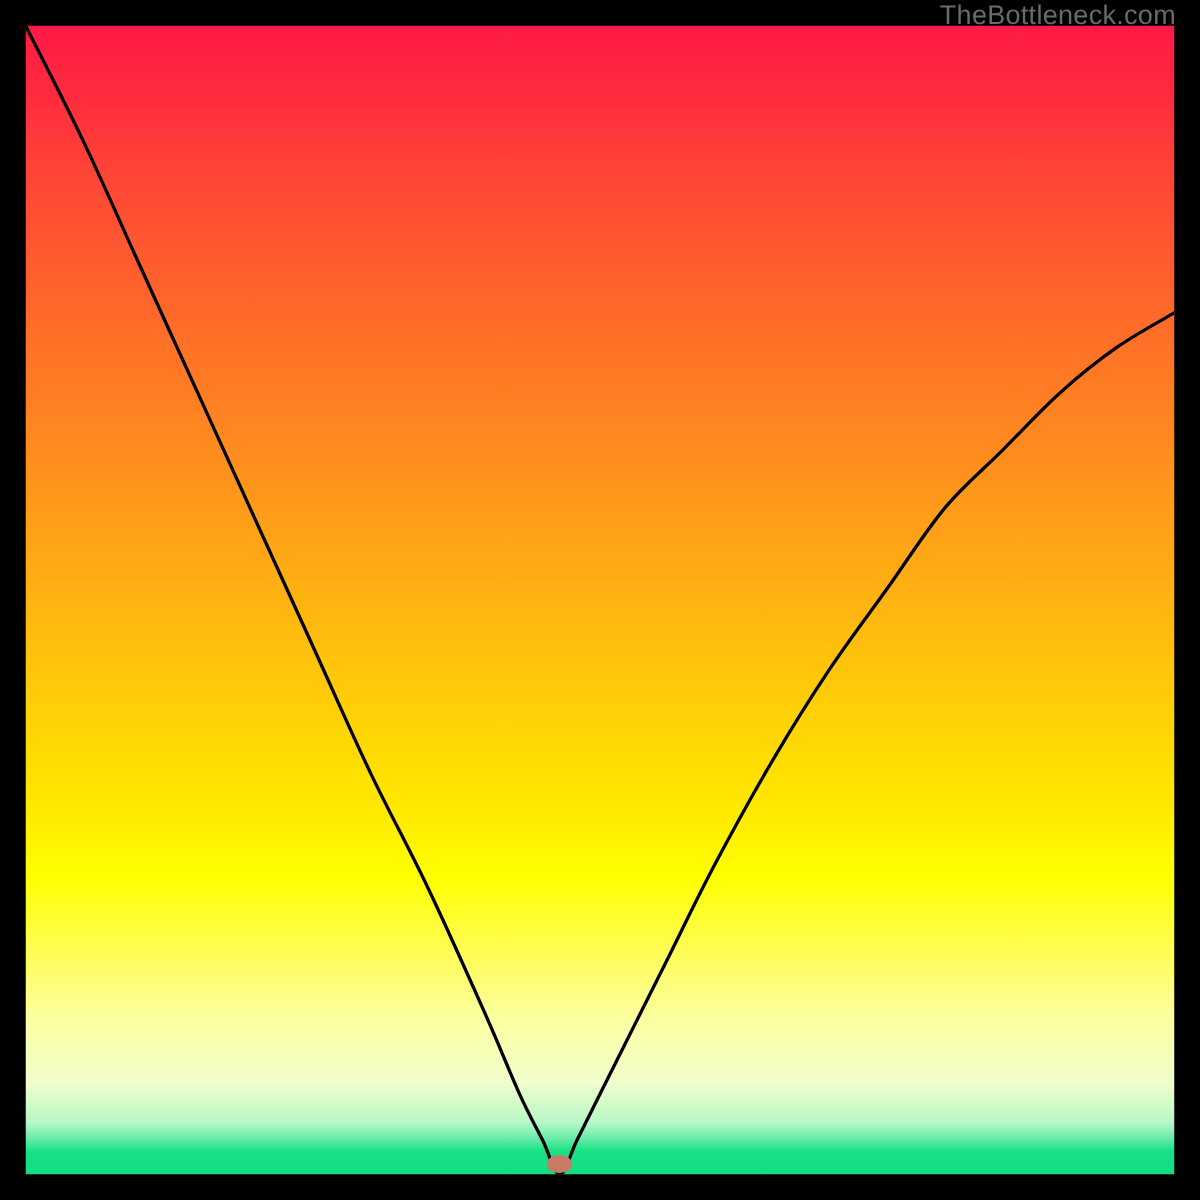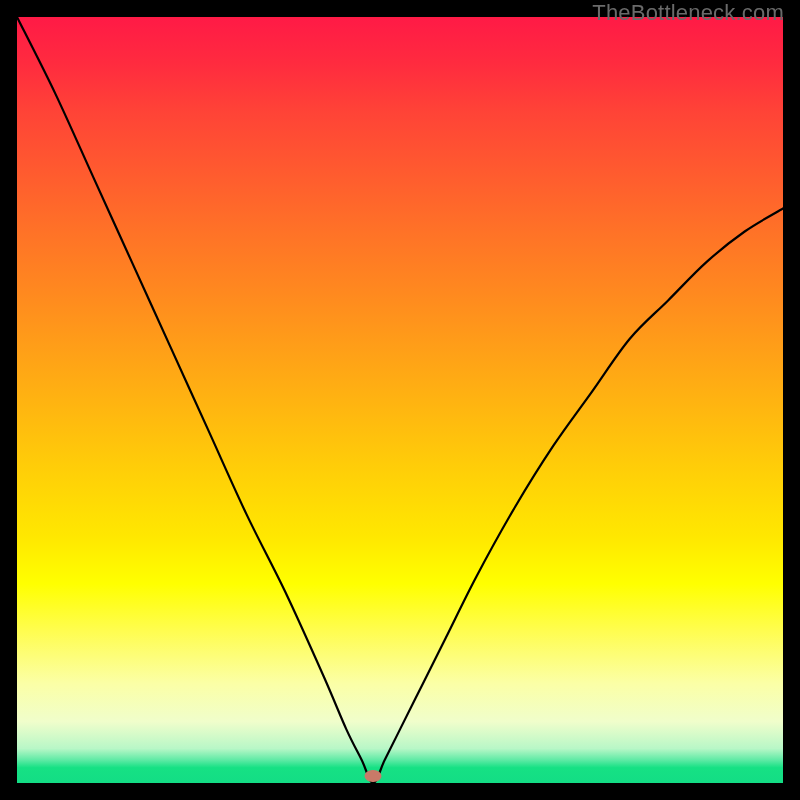--- a/index.html
+++ b/index.html
@@ -62,21 +62,21 @@
     height: 12px;
     border-radius: 8px / 6px;
     background: #c97a68;
     transform: translate(-50%, -50%);
   }
   .watermark {
     position: absolute;
     top: 0px;
     right: 16px;
     color: #6a6a6a;
-    font-size: 22px;
+    font-size: 18px;
     letter-spacing: 0.2px;
     font-weight: 500;
   }
 </style>
 </head>
 <body>
 
 <div class="frame">
   <div class="plot">
     <div class="gradient"></div>

